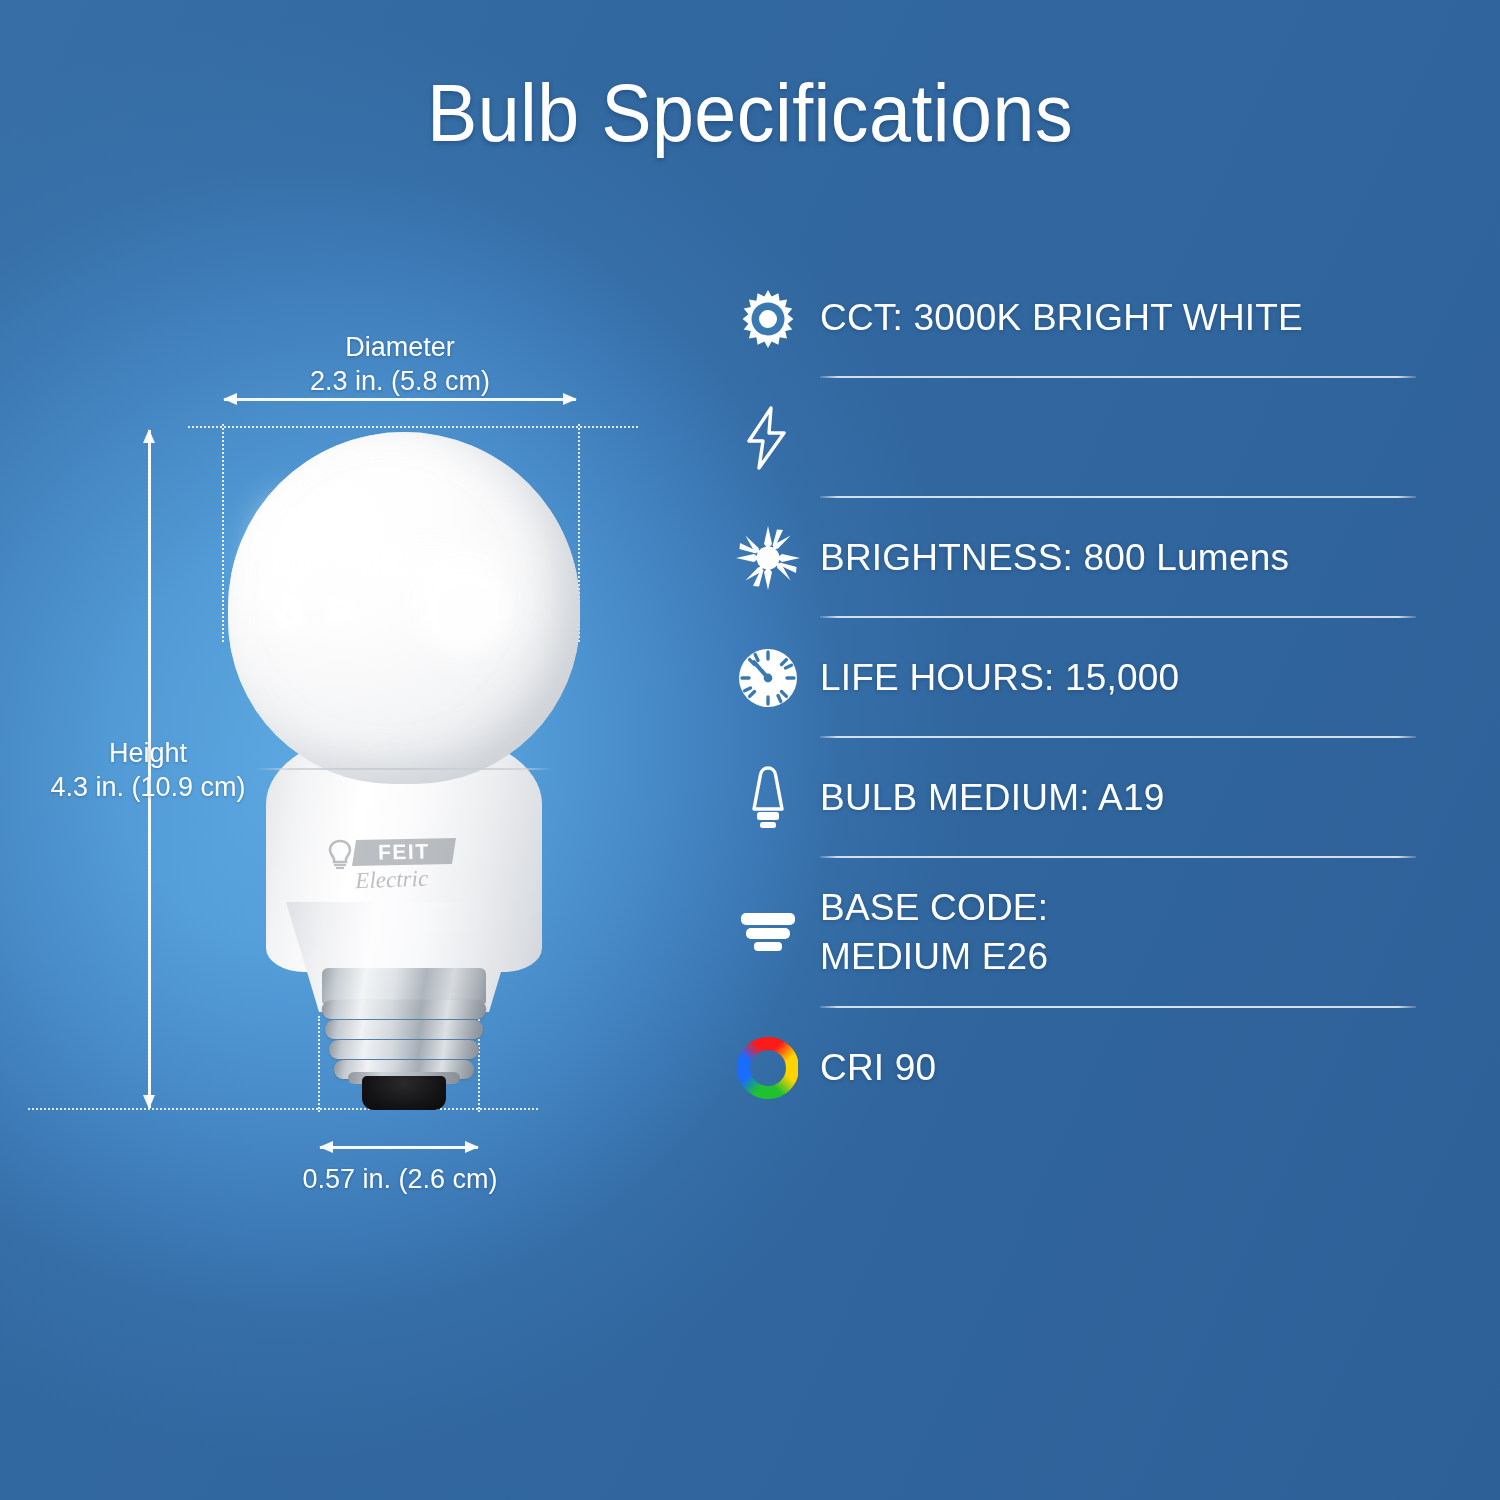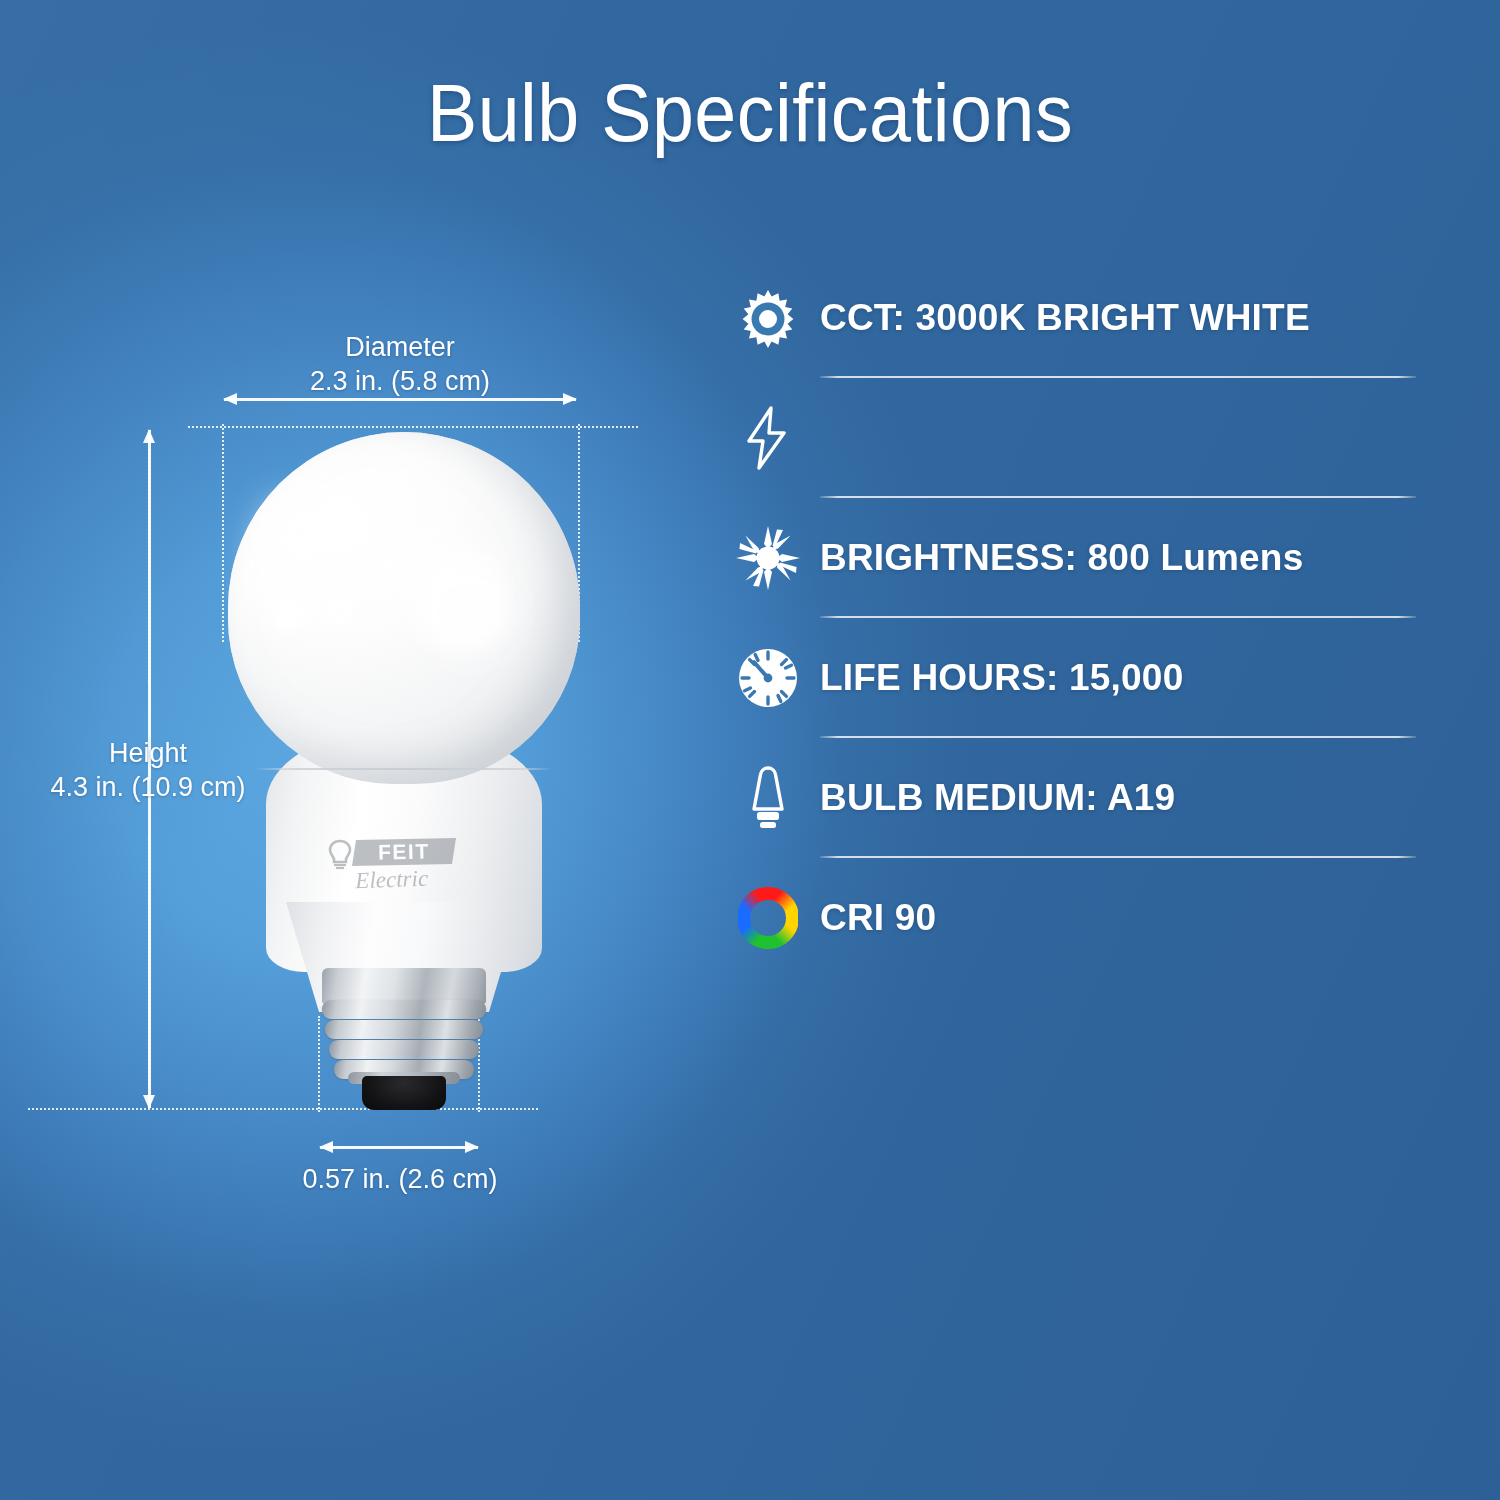--- a/index.html
+++ b/index.html
@@ -240,21 +240,21 @@
   .spec-icon {
     width: 104px;
     flex: 0 0 104px;
     display: flex;
     align-items: center;
     justify-content: center;
   }
   .spec-text {
     color: #ffffff;
     font-size: 37px;
-    font-weight: 700;
+    font-weight: 400;
     letter-spacing: 0.2px;
     line-height: 1.32;
     text-shadow: 0 1px 4px rgba(10,40,80,0.3);
     white-space: pre-line;
   }
   .spec-sub {
     font-size: 27px;
     letter-spacing: 0;
   }
   .spec-sep {
@@ -419,20 +419,32 @@
       <svg width="46" height="66" viewBox="0 0 46 66">
         <path d="M23 3 C27 3 30 6 30.5 9.5 L37 44 L9 44 L15.5 9.5 C16 6 19 3 23 3 Z" fill="none" stroke="#ffffff" stroke-width="3.4" stroke-linejoin="round"></path>
         <rect x="12" y="47" width="22" height="8" rx="2.5" fill="#ffffff"></rect>
         <rect x="15" y="57" width="16" height="6" rx="2.5" fill="#ffffff"></rect>
       </svg>
     </div>
     <div class="spec-text">BULB MEDIUM: A19</div>
     <div class="spec-sep"></div>
   </div>
 
+  <div class="spec-row" style="min-height:150px;">
+    <div class="spec-icon">
+      <svg width="58" height="48" viewBox="0 0 58 48">
+        <rect x="2" y="4" width="54" height="12" rx="5" fill="#ffffff"></rect>
+        <rect x="7" y="19" width="44" height="11" rx="5" fill="#ffffff"></rect>
+        <rect x="15" y="33" width="28" height="9" rx="4" fill="#ffffff"></rect>
+      </svg>
+    </div>
+    <div class="spec-text">BASE CODE:
+MEDIUM E26</div>
+    <div class="spec-sep"></div>
+  </div>
 
   <div class="spec-row">
     <div class="spec-icon">
       <svg width="60" height="64" viewBox="0 0 60 64">
         <defs>
           <linearGradient id="cw1" x1="0.5" y1="0" x2="1" y2="0.5">
             <stop offset="0%" stop-color="#ff1a1a"></stop>
               <stop offset="100%" stop-color="#ffd400"></stop>
           </linearGradient>
           <linearGradient id="cw2" x1="1" y1="0.5" x2="0.5" y2="1">

